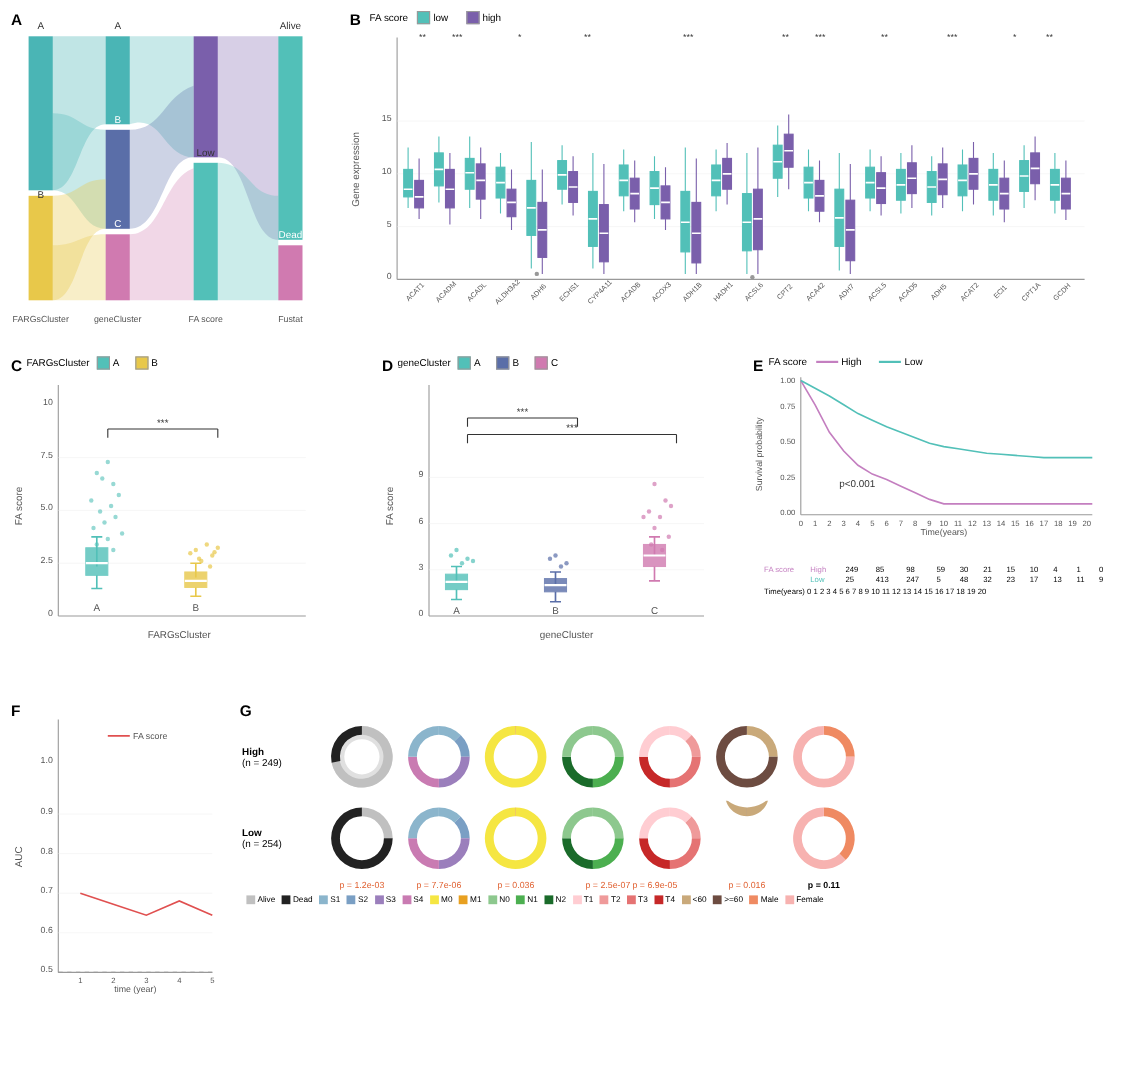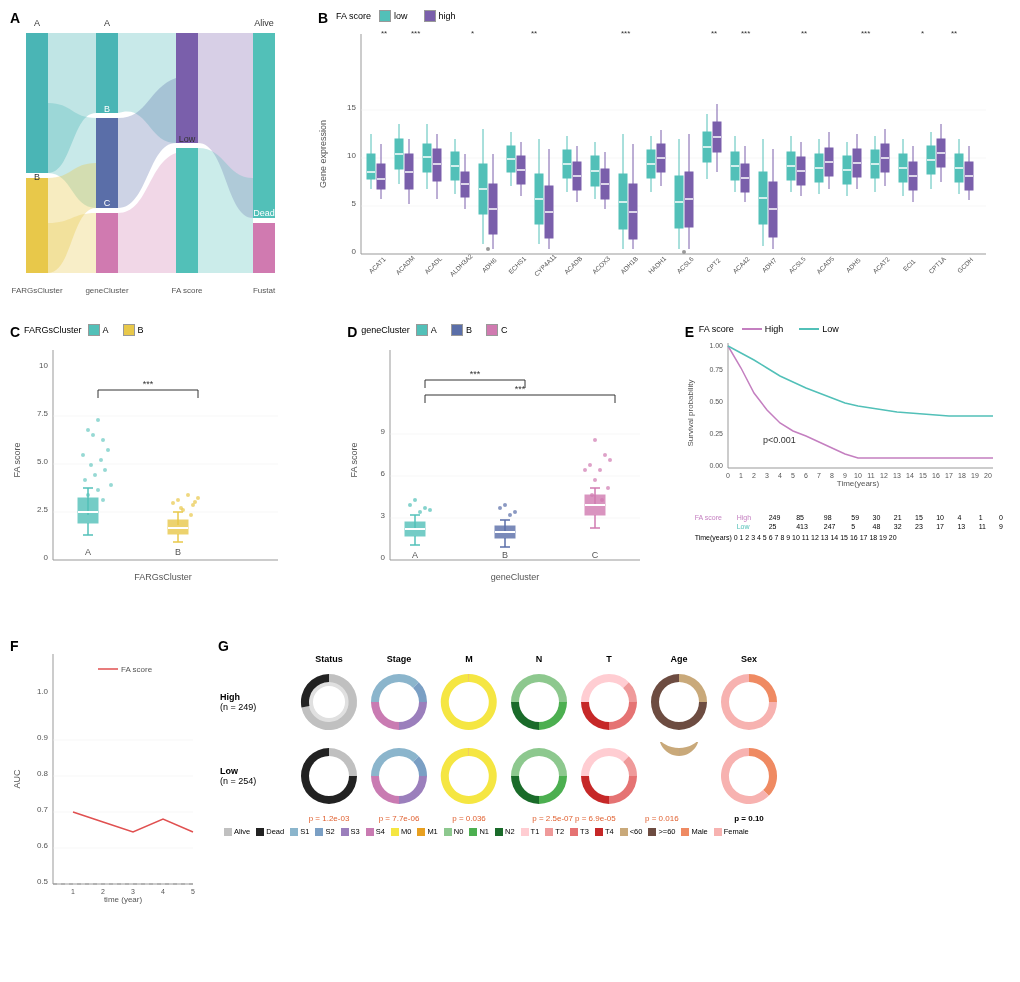--- a/index.html
+++ b/index.html
@@ -756,34 +756,20 @@
 
         <line x1="90" y1="25" x2="110" y2="25" stroke="#e05050" stroke-width="1.5"></line>
         <text x="113" y="28" font-size="8" fill="#555">FA score</text>
       </svg>
     </div>
 
     <div class="panel panel-g">
       <span class="panel-label">G</span>
       <div style="margin-top:14px;padding:4px;">
 
-        <div style="display:flex;align-items:center;margin-bottom:4px;">
-          <div style="width:75px;">
-            <span style="font-size:9px;font-weight:bold;"></span>
-          </div>
-          <div style="display:flex;gap:2px;">
-            <div style="width:68px;text-align:center;font-size:9px;font-weight:bold;">Status</div>
-            <div style="width:68px;text-align:center;font-size:9px;font-weight:bold;">Stage</div>
-            <div style="width:68px;text-align:center;font-size:9px;font-weight:bold;">M</div>
-            <div style="width:68px;text-align:center;font-size:9px;font-weight:bold;">N</div>
-            <div style="width:68px;text-align:center;font-size:9px;font-weight:bold;">T</div>
-            <div style="width:68px;text-align:center;font-size:9px;font-weight:bold;">Age</div>
-            <div style="width:68px;text-align:center;font-size:9px;font-weight:bold;">Sex</div>
-          </div>
-        </div>
 
         <div style="display:flex;align-items:center;margin-bottom:6px;">
           <div style="width:75px;font-size:9px;">
             <strong>High</strong><br>(n = 249)
           </div>
           <div style="display:flex;gap:2px;">
 
             <svg width="68" height="68" viewBox="-34 -34 68 68">
               <circle r="28" fill="#e0e0e0"></circle>
 
@@ -901,22 +887,22 @@
         </div>
 
         <div style="display:flex;align-items:center;margin-top:2px;">
           <div style="width:75px;"></div>
           <div style="display:flex;gap:2px;">
             <div style="width:68px;text-align:center;font-size:8px;color:#e06030;">p = 1.2e-03</div>
             <div style="width:68px;text-align:center;font-size:8px;color:#e06030;">p = 7.7e-06</div>
             <div style="width:68px;text-align:center;font-size:8px;color:#e06030;">p = 0.036</div>
             <div style="width:68px;text-align:right;font-size:8px;color:#e06030;">p = 2.5e-07</div>
             <div style="width:68px;text-align:left;font-size:8px;color:#e06030;">p = 6.9e-05</div>
-            <div style="width:68px;text-align:left;font-size:8px;color:#e06030;">p = 0.016</div>
-            <div style="width:68px;text-align:center;font-size:8px;font-weight:bold;">p = 0.10</div>
+            <div style="width:68px;text-align:center;font-size:8px;color:#e06030;">p = 0.016</div>
+            <div style="width:68px;text-align:center;font-size:8px;font-weight:bold;">p = 0.11</div>
           </div>
         </div>
 
         <div class="bottom-legend" style="margin-top:4px;margin-left:4px;">
           <span><span class="legend-sq" style="background:#c0c0c0;"></span>Alive</span>
           <span><span class="legend-sq" style="background:#222;"></span>Dead</span>
           <span><span class="legend-sq" style="background:#8bb5cc;"></span>S1</span>
           <span><span class="legend-sq" style="background:#7a9fc4;"></span>S2</span>
           <span><span class="legend-sq" style="background:#9b7fbc;"></span>S3</span>
           <span><span class="legend-sq" style="background:#c97bb2;"></span>S4</span>

